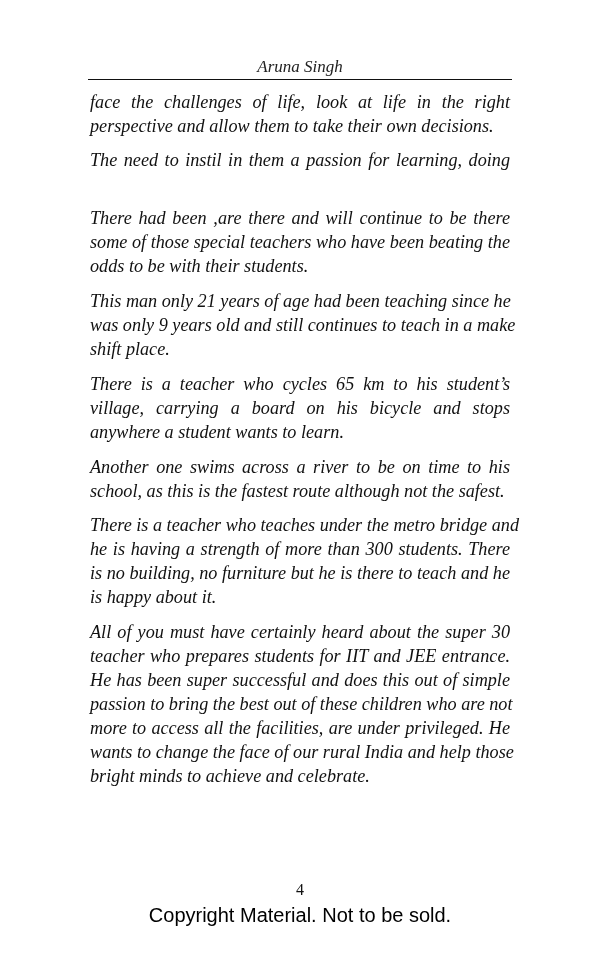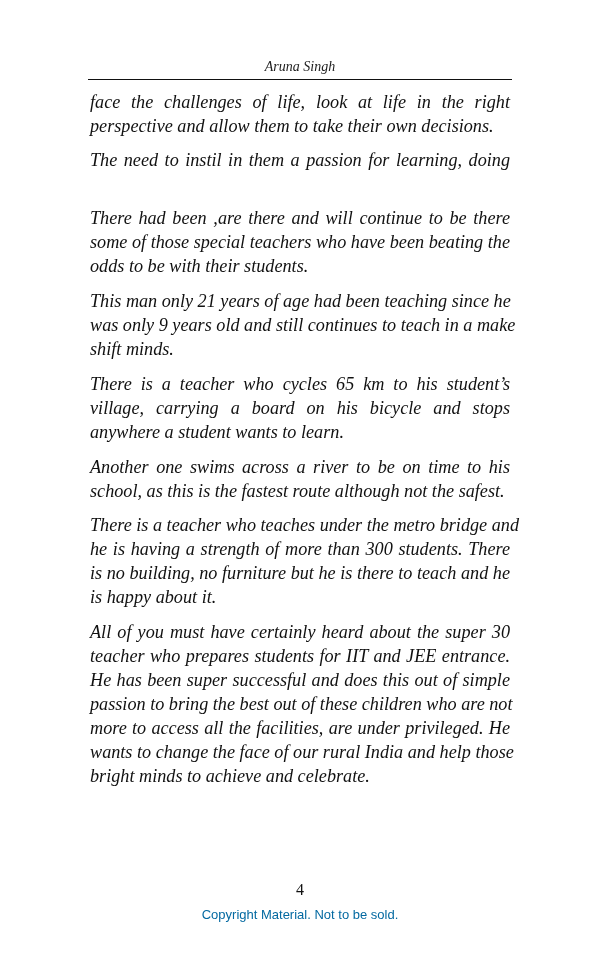--- a/index.html
+++ b/index.html
@@ -1,58 +1,58 @@
 <!DOCTYPE html>
 <html><head>
 <meta charset="utf-8">
 <style>
   html, body { margin: 0; padding: 0; background: #ffffff; }
   body { width: 600px; height: 960px; position: relative; overflow: hidden; }
   .page { position: absolute; left: 0; top: 0; width: 600px; height: 960px; background: #ffffff; }
   .running-head {
     position: absolute; left: 88px; width: 424px; top: 59px;
     text-align: center; font-family: "Liberation Serif", serif; font-style: italic;
-    font-size: 14px; color: #222; line-height: 16px;
+    font-size: 17px; color: #222; line-height: 16px;
   }
   .head-rule { position: absolute; left: 88px; width: 424px; top: 79px; height: 0; border-top: 1.6px solid #111; }
   .line {
     position: absolute; left: 90px; width: 420px;
     font-family: "Liberation Serif", serif; font-size: 18.2px; color: #111;
     line-height: 22px; white-space: nowrap;
     text-align: justify; text-align-last: justify; font-style: italic;
   }
   .line.last { text-align-last: left; }
   .page-number {
     position: absolute; left: 0; width: 600px; top: 880px; text-align: center;
     font-family: "Liberation Serif", serif; font-size: 16px; color: #111; line-height: 20px;
   }
   .copyright {
     position: absolute; left: 0; width: 600px; top: 904px; text-align: center;
-    font-family: "Liberation Sans", sans-serif; font-size: 13px; color: #0369a1; line-height: 22px;
+    font-family: "Liberation Sans", sans-serif; font-size: 20px; color: #000000; line-height: 22px;
   }
 </style>
 </head>
 <body>
 
 <div class="page">
   <div class="running-head">Aruna Singh</div>
   <div class="head-rule"></div>
 
   <div class="line" style="top:91px">face the challenges of life, look at life in the right</div>
   <div class="line last" style="top:115px">perspective and allow them to take their own decisions.</div>
 
   <div class="line" style="top:149px">The need to instil in them a passion for learning, doing</div>
 
   <div class="line" style="top:207px">There had been ,are there and will continue to be there</div>
   <div class="line" style="top:231px">some of those special teachers who have been beating the</div>
   <div class="line last" style="top:255px">odds to be with their students.</div>
 
   <div class="line" style="top:290px">This man only 21 years of age had been teaching since he</div>
   <div class="line" style="top:314px">was only 9 years old and still continues to teach in a make</div>
-  <div class="line last" style="top:338px">shift minds.</div>
+  <div class="line last" style="top:338px">shift place.</div>
 
   <div class="line" style="top:373px">There is a teacher who cycles 65 km to his student’s</div>
   <div class="line" style="top:397px">village, carrying a board on his bicycle and stops</div>
   <div class="line last" style="top:421px">anywhere a student wants to learn.</div>
 
   <div class="line" style="top:456px">Another one swims across a river to be on time to his</div>
   <div class="line last" style="top:480px">school, as this is the fastest route although not the safest.</div>
 
   <div class="line" style="top:514px">There is a teacher who teaches under the metro bridge and</div>
   <div class="line" style="top:538px">he is having a strength of more than 300 students. There</div>

